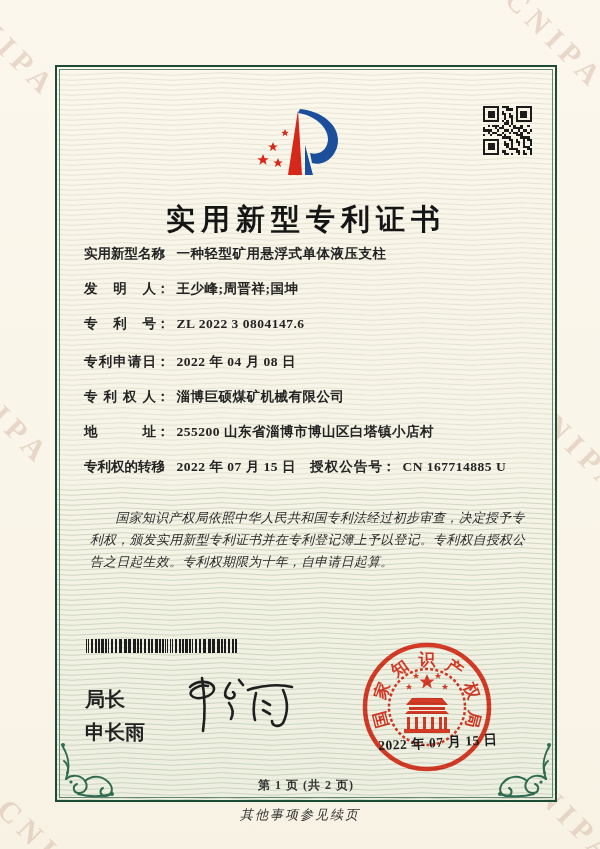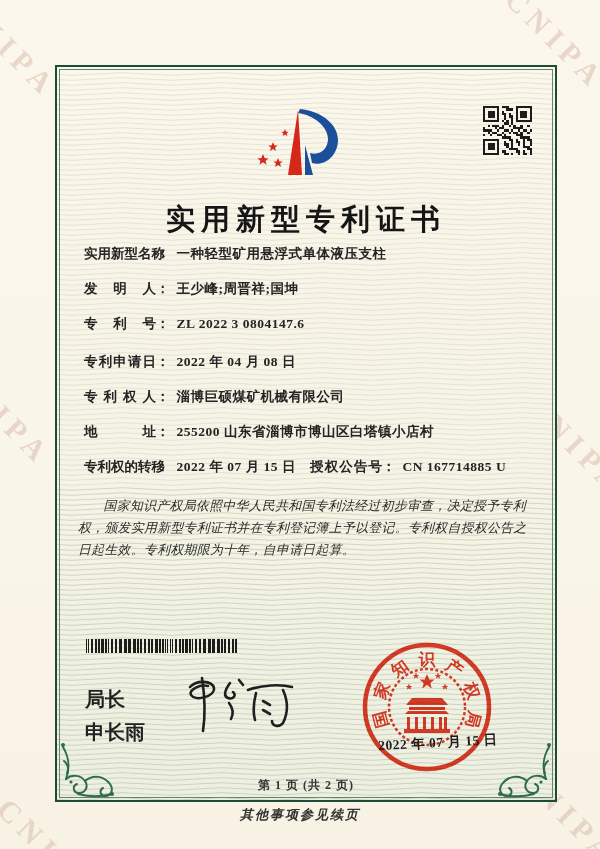--- a/index.html
+++ b/index.html
@@ -40,21 +40,21 @@
   .frow{position:absolute;left:0;font-size:13.5px;font-weight:700;color:#242424;white-space:nowrap;}
   .flabel{display:inline-block;width:72px;text-align:justify;text-align-last:justify;vertical-align:bottom;}
   .fcolon{display:inline-block;margin-right:7px;}
   .fvalue{letter-spacing:0.5px;}
   .frow-right{position:absolute;left:226px;top:0;}
   .body-text{
     position:absolute;left:21px;top:428px;width:460px;
     font-size:12.8px;line-height:1.72;color:#2a2a2a;font-style:italic;
     letter-spacing:0.4px;
   }
-  .body-text p{margin:0;text-indent:2em;}
+  .body-text p{margin:12px;text-indent:2em;}
   .barcode{position:absolute;left:29px;top:572px;width:154px;height:14px;display:flex;align-items:stretch;}
   .barcode div{background:#1c1c1c;}
   .director{position:absolute;left:28px;top:622px;font-family:"Liberation Sans","DejaVu Sans",sans-serif;
     font-size:20px;font-weight:700;color:#222;line-height:1;}
   .director .name{margin-top:13px;}
   .signature{position:absolute;left:125px;top:608px;width:120px;height:62px;}
   .seal{position:absolute;left:302px;top:572px;width:136px;height:136px;mix-blend-mode:multiply;}
   .seal-date{
     position:absolute;left:313px;top:667px;width:136px;text-align:center;
     font-size:13.5px;font-weight:700;color:#1c1c1c;letter-spacing:0.5px;
@@ -62,21 +62,21 @@
   }
   .page-info{
     position:absolute;left:0;right:0;top:710px;text-align:center;
     font-size:12px;letter-spacing:1px;color:#333;font-weight:600;
   }
   .ornament{position:absolute;width:64px;height:66px;bottom:1px;}
   .ornament.left{left:1px;}
   .ornament.right{right:1px;transform:scaleX(-1);}
   .footer-note{
     position:absolute;left:0;right:0;top:806px;text-align:center;z-index:2;
-    font-size:13px;font-style:italic;font-weight:700;letter-spacing:2px;color:#333;
+    font-size:13px;font-style:italic;font-weight:400;letter-spacing:2px;color:#333;
   }
 </style>
 </head>
 <body>
 
 <div class="page">
 
   <span class="wm" style="left:-26px;top:-10px">CNIPA</span>
   <span class="wm" style="left:522px;top:-18px">CNIPA</span>
   <span class="wm" style="left:153px;top:108px">CNIPA</span>

